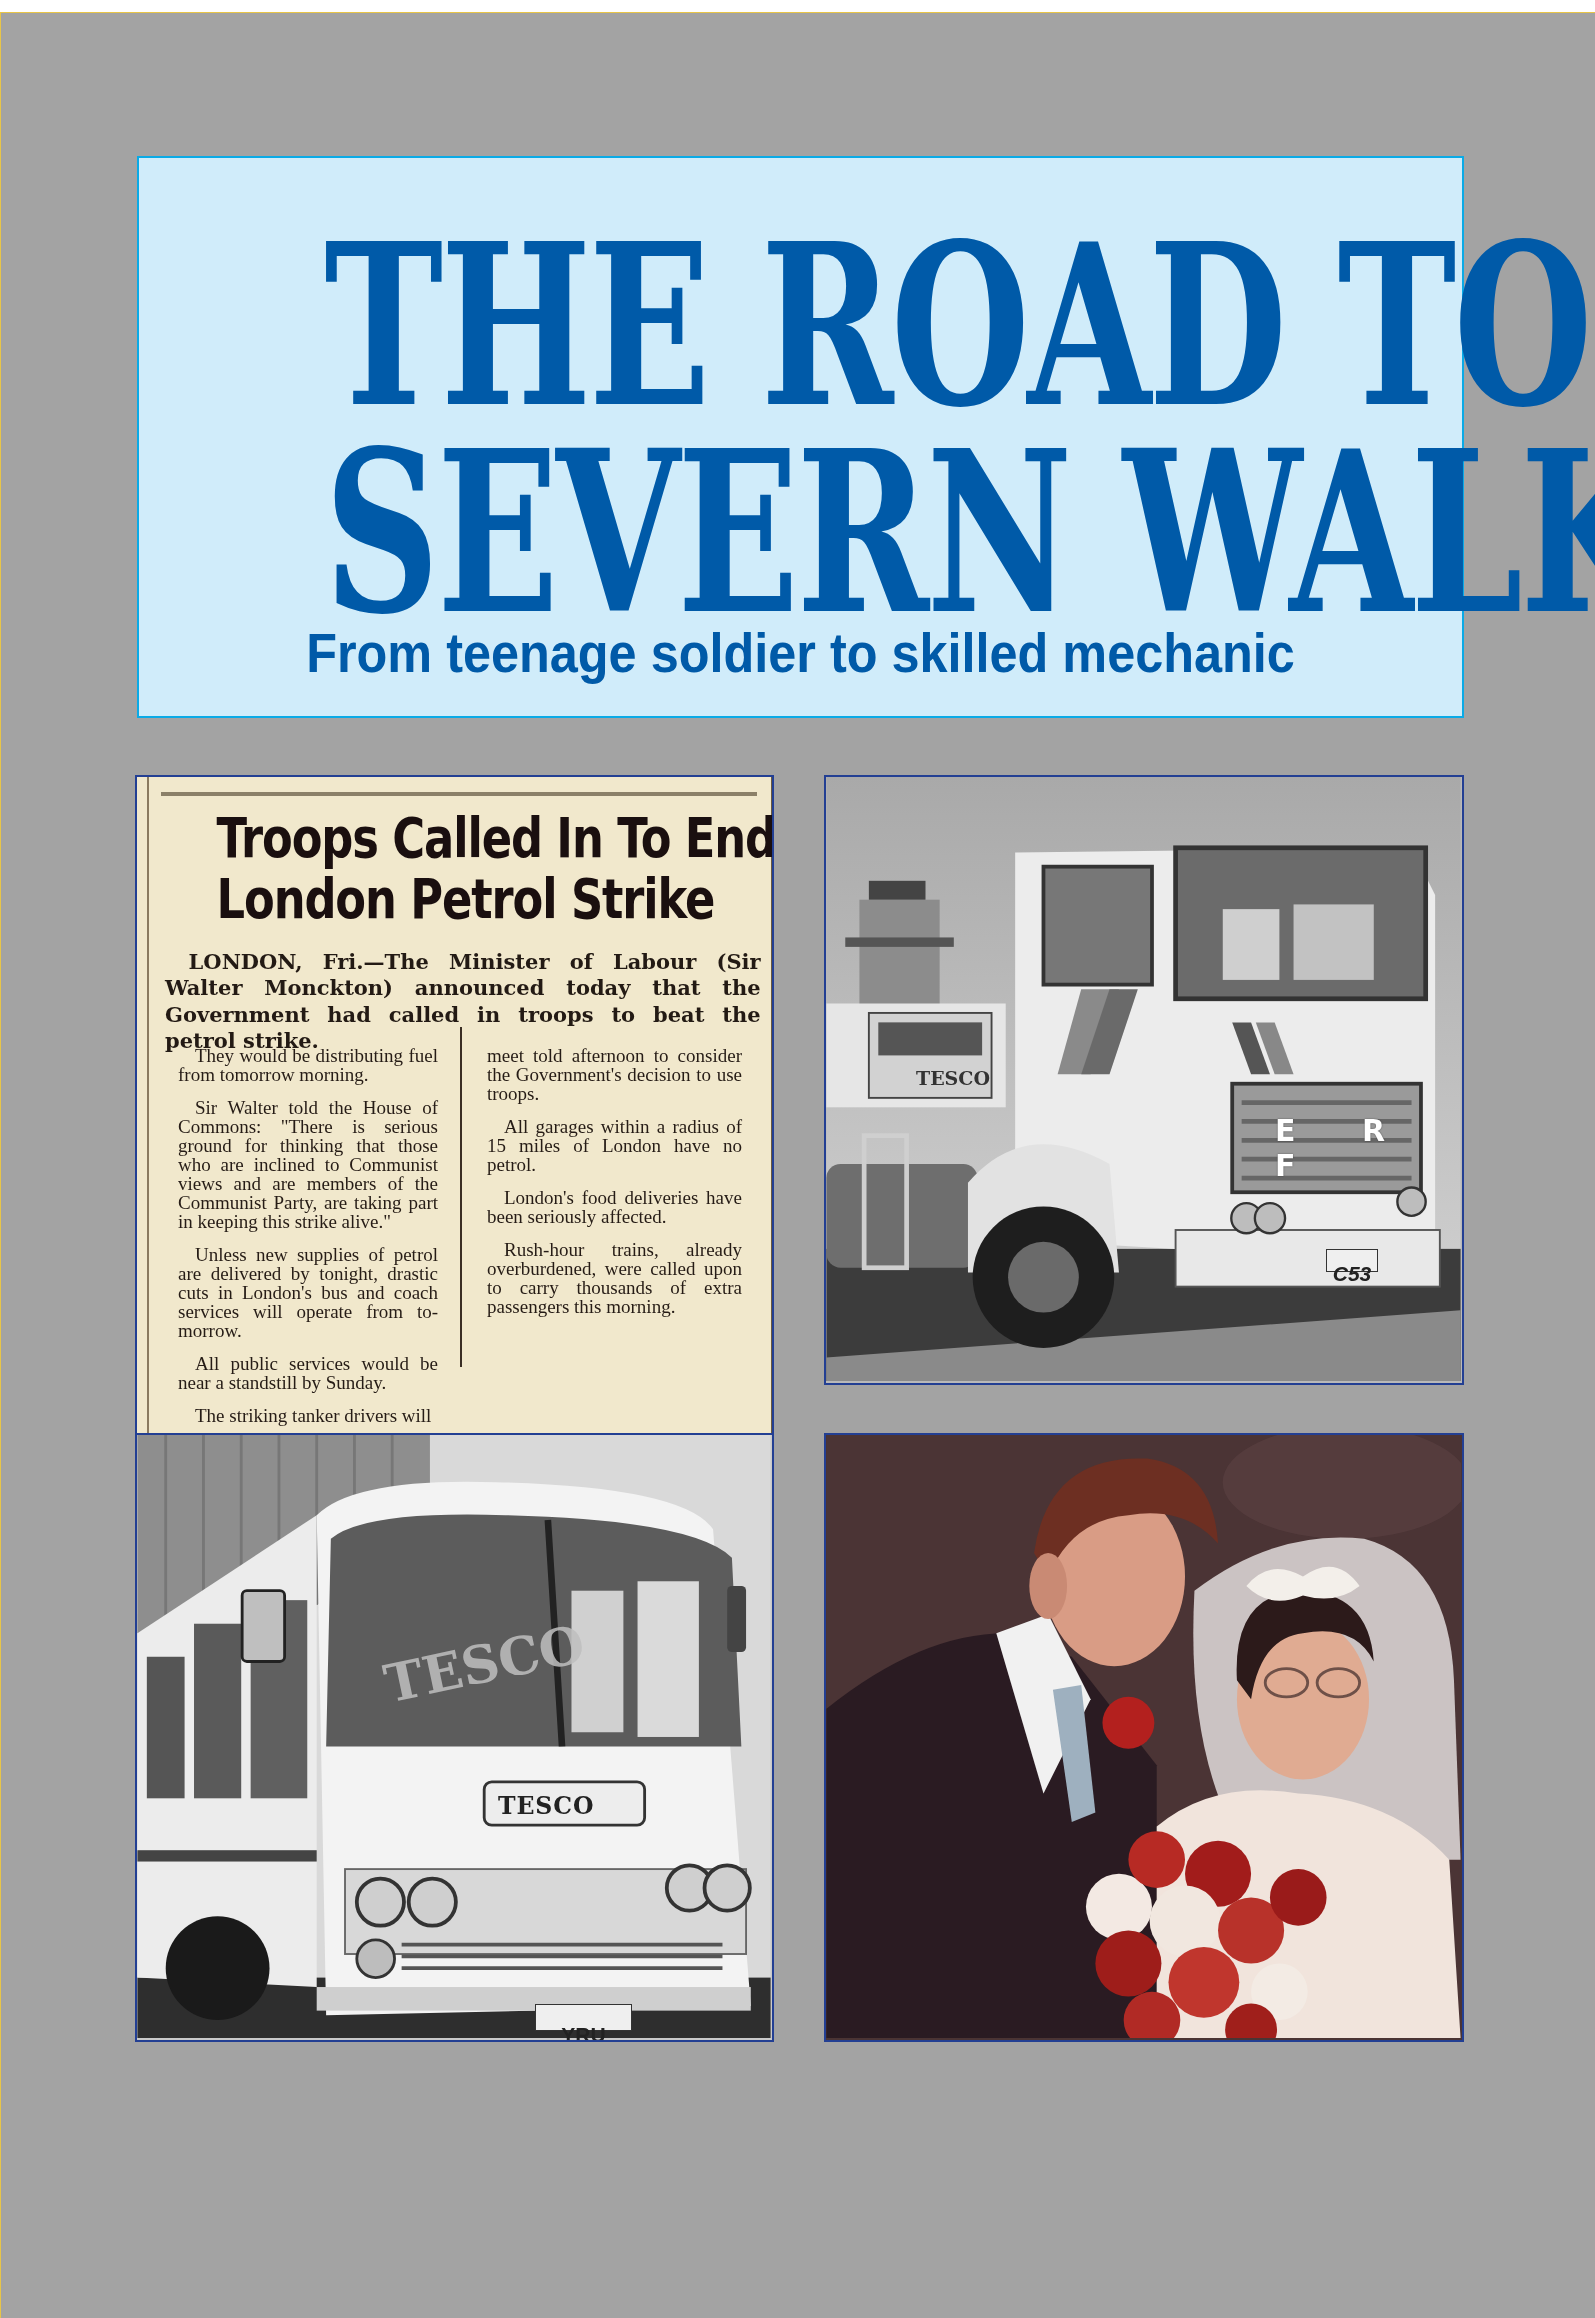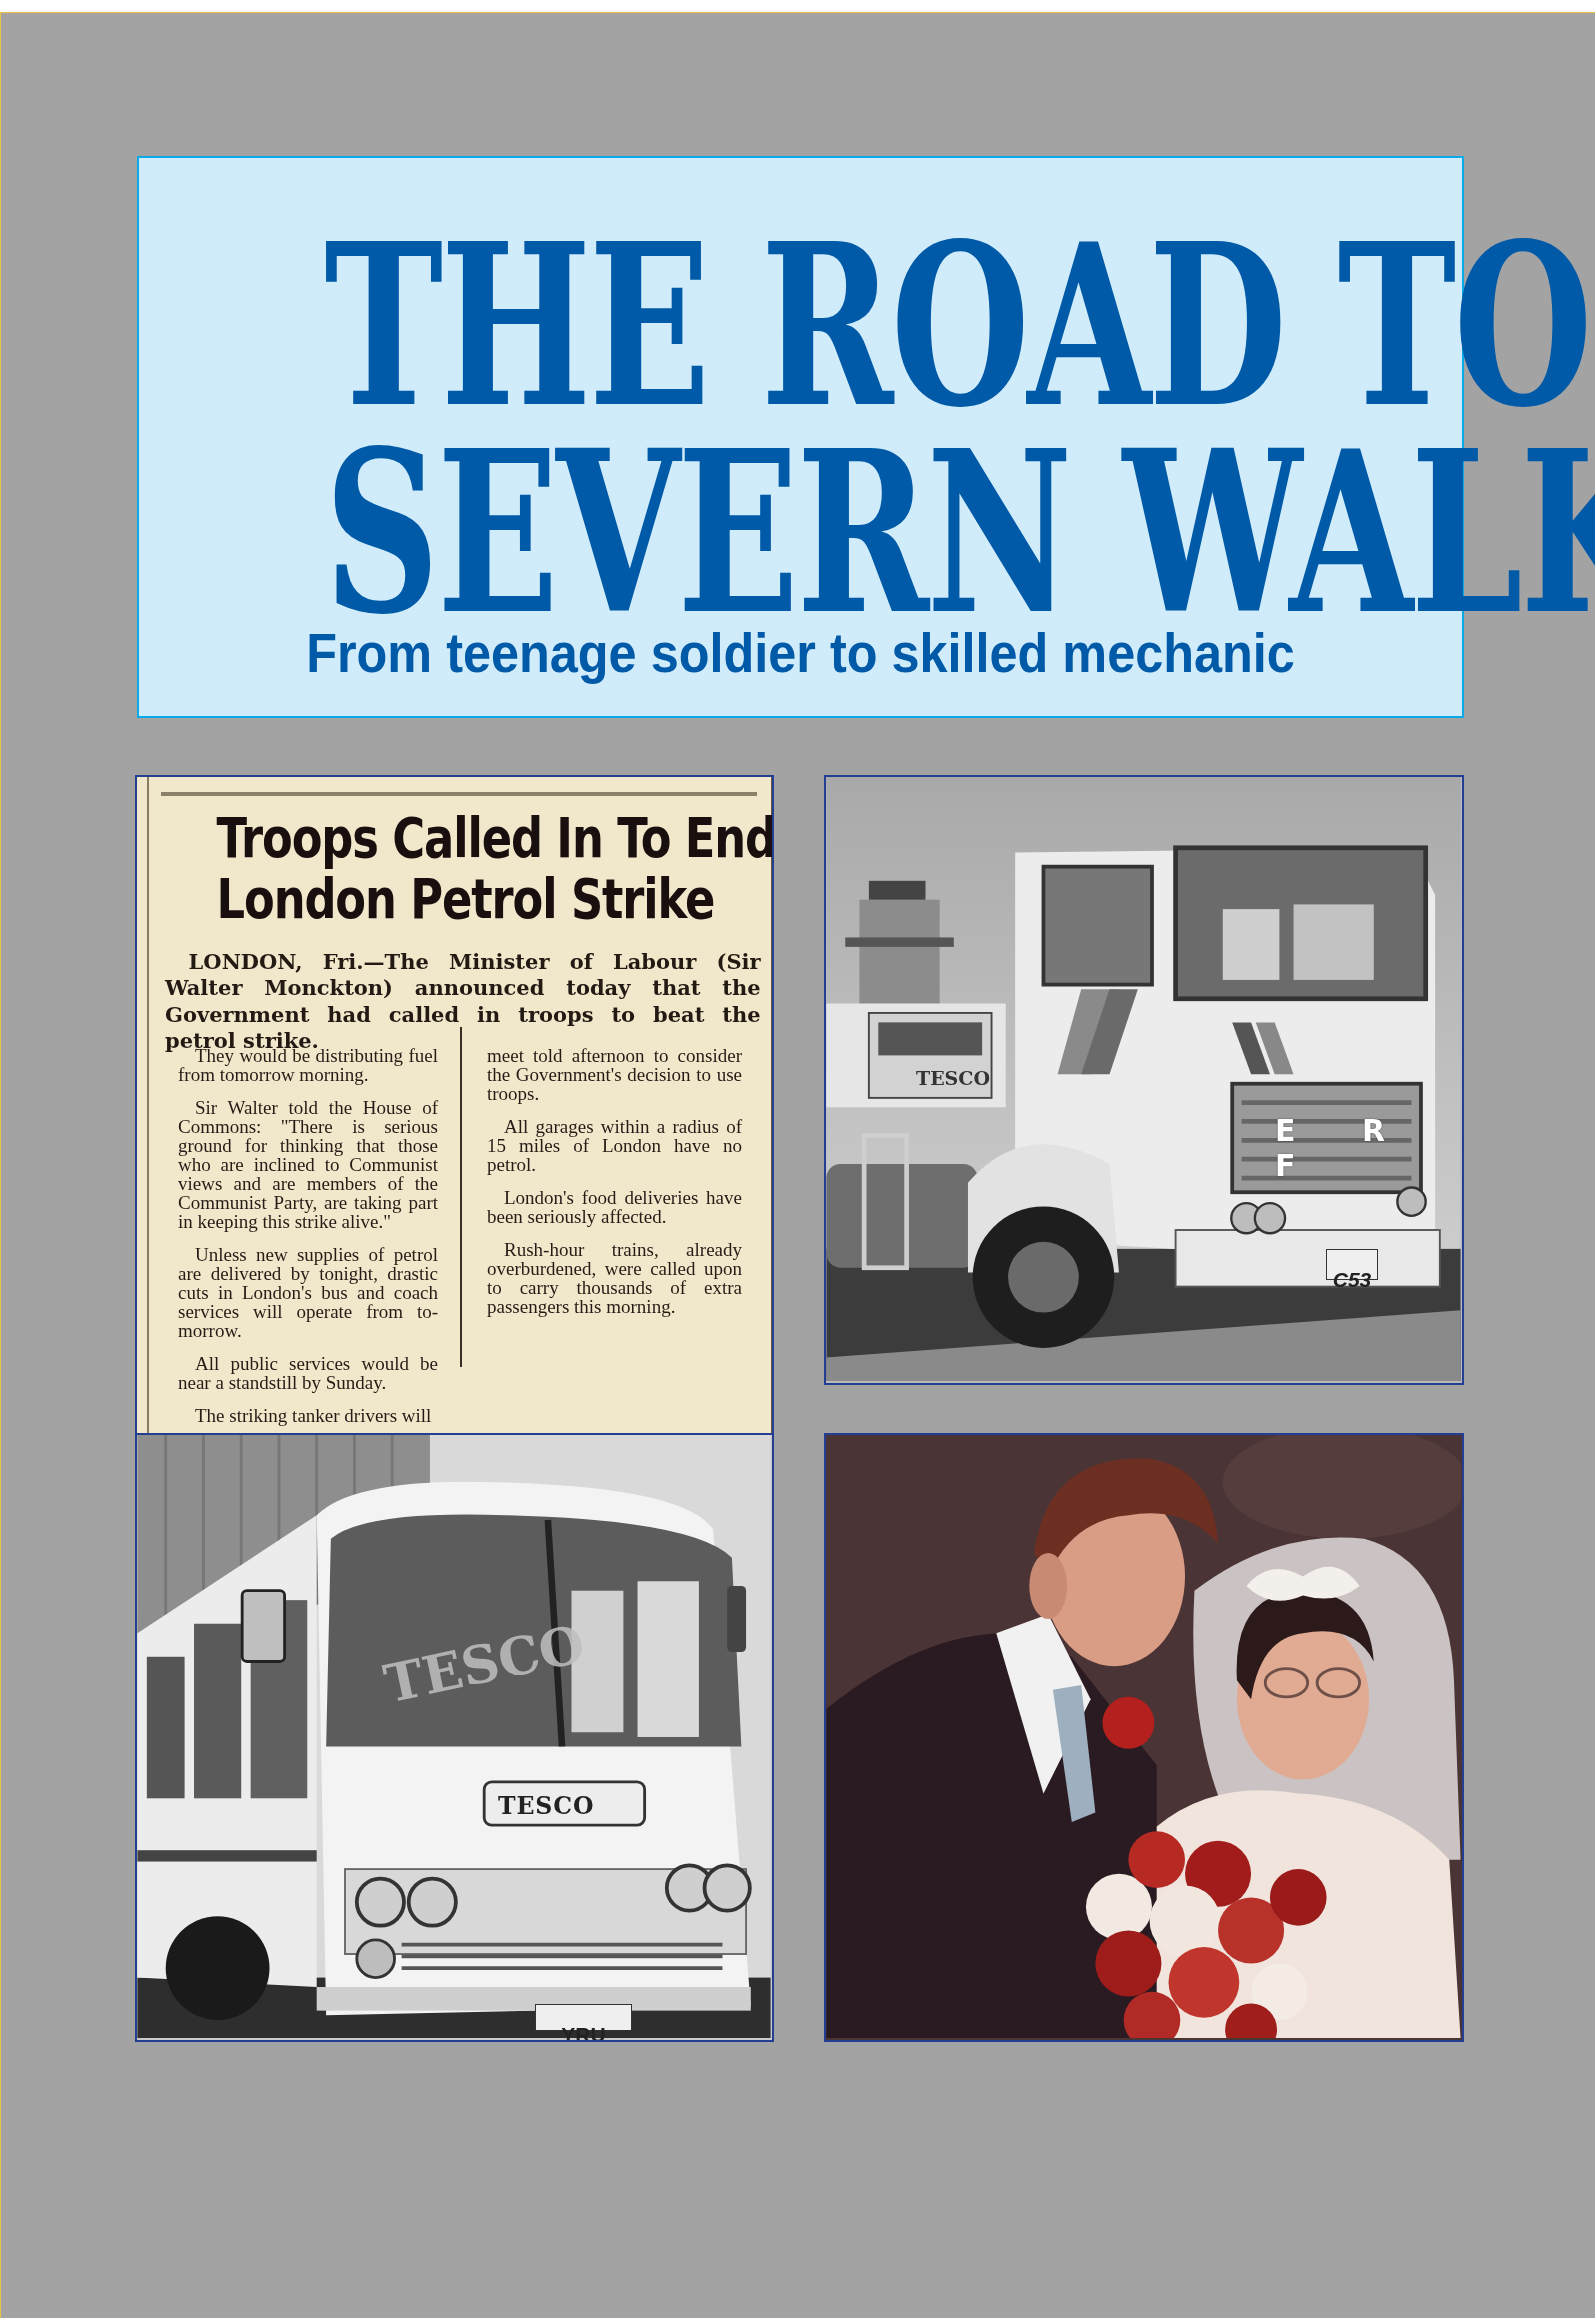--- a/index.html
+++ b/index.html
@@ -170,21 +170,21 @@
       <circle cx="460" cy="1060" r="150" fill="#1e1e1e"></circle>
       <circle cx="460" cy="1060" r="75" fill="#6a6a6a"></circle>
 
       <rect x="740" y="960" width="560" height="120" fill="#e8e8e8" stroke="#555" stroke-width="4"></rect>
       <circle cx="890" cy="935" r="32" fill="#bdbdbd" stroke="#333" stroke-width="5"></circle>
       <circle cx="940" cy="935" r="32" fill="#bdbdbd" stroke="#333" stroke-width="5"></circle>
       <circle cx="1240" cy="900" r="30" fill="#bdbdbd" stroke="#333" stroke-width="5"></circle>
     </svg>
     <div class="abs" style="left:449px;top:336px;font-family:'DejaVu Sans',sans-serif;font-weight:bold;font-size:30px;color:#ffffff;letter-spacing:28px;text-shadow:0 0 1.4px #333;">E R F</div>
     <div class="abs" style="left:90px;top:290px;font-family:'DejaVu Serif',serif;font-weight:bold;font-size:19px;color:#333;">TESCO</div>
-    <div class="plate" style="left:500px;top:472px;width:52px;height:31px;font-size:21px;padding-top:19px;box-sizing:border-box;font-style:italic;">C53</div>
+    <div class="plate" style="left:500px;top:472px;width:52px;height:23px;font-size:21px;padding-top:13px;box-sizing:border-box;font-style:italic;">C53</div>
   </div>
 
   <div class="frame f-coach">
     <svg class="abs" style="left:0;top:0" width="634" height="603" viewBox="0 0 1342 1278">
       <rect x="0" y="0" width="1342" height="1278" fill="#d9d9d9"></rect>
 
       <polygon points="0,0 620,0 620,320 0,420" fill="#8e8e8e"></polygon>
       <g stroke="#777" stroke-width="6">
         <line x1="60" y1="0" x2="60" y2="420"></line>
           <line x1="140" y1="0" x2="140" y2="400"></line>

